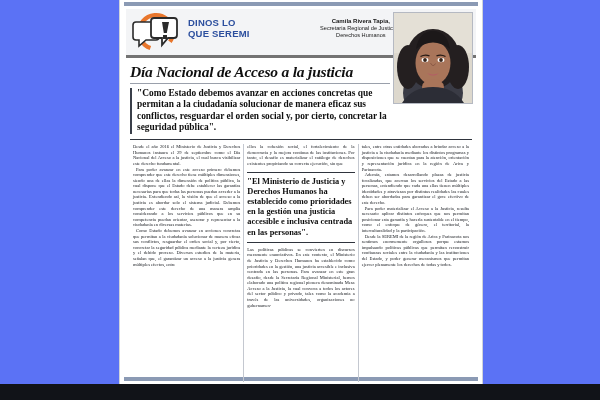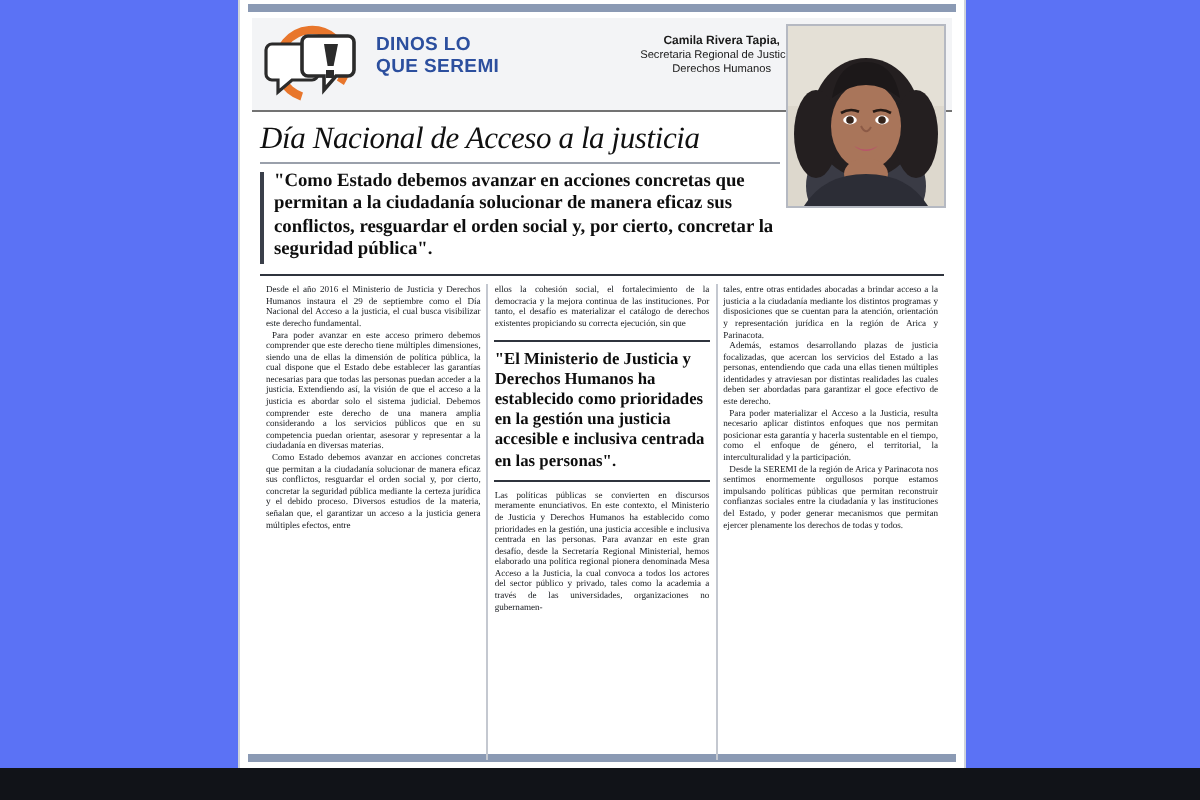--- a/index.html
+++ b/index.html
@@ -32,21 +32,21 @@
   }
   .page-inner{
     position:absolute;left:6px;top:9px;right:6px;bottom:9px;
     background:#fff;
   }
 
   
   .masthead{
     position:relative;height:46px;
     background:#f3f4f6;
-    border-bottom:1px solid #737373;
+    border-bottom:3px solid #737373;
     display:flex;align-items:flex-start;
   }
   .logo-wrap{
     position:relative;width:56px;height:44px;flex:0 0 56px;margin-left:4px;
   }
   .logo-svg{position:absolute;left:0;top:2px;}
   .brand{
     margin-left:2px;margin-top:8px;
     font-family:"Liberation Sans", sans-serif;
     font-weight:bold;color:#2c4f9e;font-size:9.5px;line-height:11px;
@@ -61,21 +61,21 @@
   .portrait{
     position:absolute;right:3px;top:3px;width:78px;height:90px;
     border:1px solid #b5b9c2;background:#e6e3dc;overflow:hidden;
     z-index:5;
   }
   .portrait svg{display:block;}
 
   
   .headline{
     font-family:"Liberation Serif", serif;
-    font-style:italic;font-weight:normal;
+    font-style:italic;font-weight:bold;
     font-size:15.5px;line-height:17px;color:#101010;
     margin:5px 0 0 4px;padding-right:86px;
     letter-spacing:-.2px;
   }
   .hr-thin{
     margin:3px 4px 0 4px;height:1px;background:#9aa0ab;
     margin-right:86px;
   }
 
   

